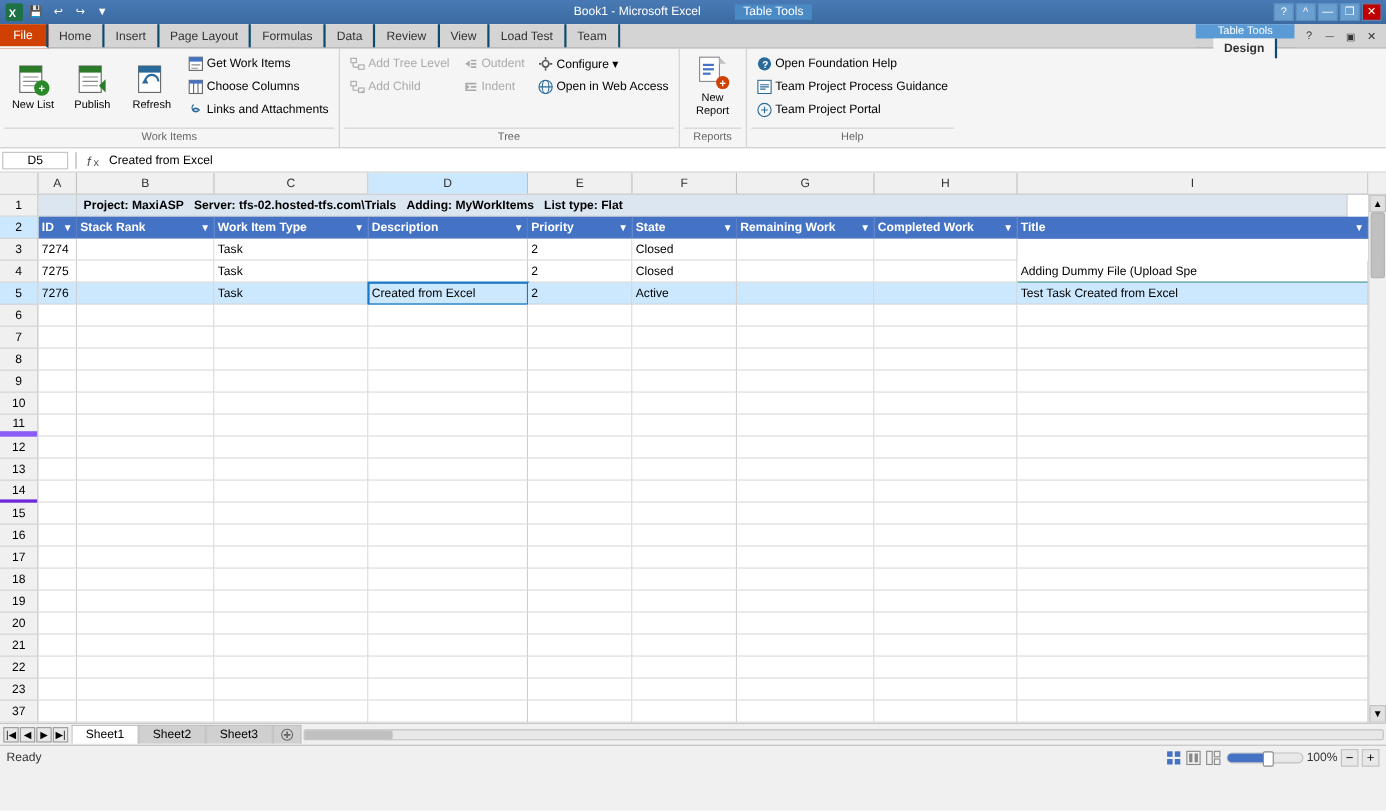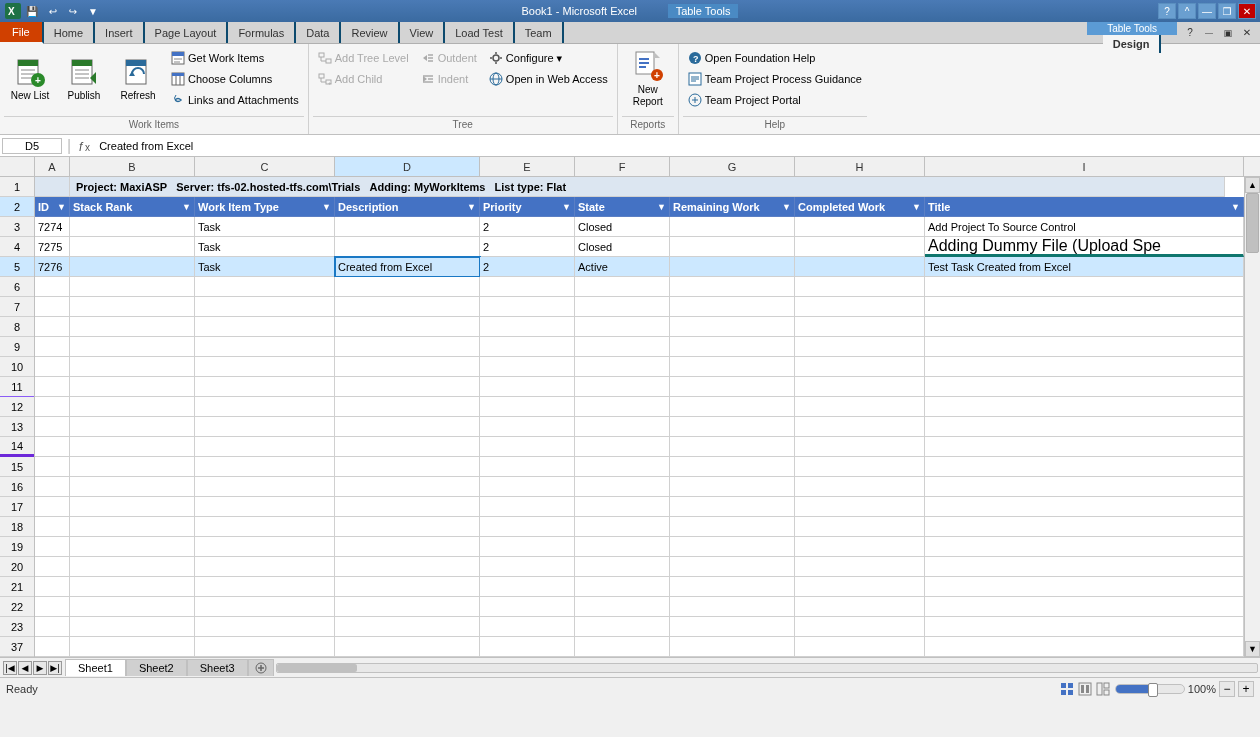--- a/index.html
+++ b/index.html
@@ -341,21 +341,21 @@
       <div style="height:20px; border-bottom:1px solid #d0d0d0; display:flex; align-items:center; justify-content:center; font-size:11px;">1</div>
       <div style="height:20px; border-bottom:1px solid #d0d0d0; display:flex; align-items:center; justify-content:center; font-size:11px; background:#cce8ff;">2</div>
       <div style="height:20px; border-bottom:1px solid #d0d0d0; display:flex; align-items:center; justify-content:center; font-size:11px;">3</div>
       <div style="height:20px; border-bottom:1px solid #d0d0d0; display:flex; align-items:center; justify-content:center; font-size:11px;">4</div>
       <div style="height:20px; border-bottom:1px solid #d0d0d0; display:flex; align-items:center; justify-content:center; font-size:11px; background:#cce8ff;">5</div>
       <div style="height:20px; border-bottom:1px solid #d0d0d0; display:flex; align-items:center; justify-content:center; font-size:11px;">6</div>
       <div style="height:20px; border-bottom:1px solid #d0d0d0; display:flex; align-items:center; justify-content:center; font-size:11px;">7</div>
       <div style="height:20px; border-bottom:1px solid #d0d0d0; display:flex; align-items:center; justify-content:center; font-size:11px;">8</div>
       <div style="height:20px; border-bottom:1px solid #d0d0d0; display:flex; align-items:center; justify-content:center; font-size:11px;">9</div>
       <div style="height:20px; border-bottom:1px solid #d0d0d0; display:flex; align-items:center; justify-content:center; font-size:11px;">10</div>
-      <div style="height:20px; border-bottom:1px solid #8b5cf6; display:flex; align-items:center; justify-content:center; font-size:11px;">11</div>
+      <div style="height:20px; border-bottom:5px solid #8b5cf6; display:flex; align-items:center; justify-content:center; font-size:11px;">11</div>
       <div style="height:20px; border-bottom:1px solid #d0d0d0; display:flex; align-items:center; justify-content:center; font-size:11px;">12</div>
       <div style="height:20px; border-bottom:1px solid #d0d0d0; display:flex; align-items:center; justify-content:center; font-size:11px;">13</div>
       <div style="height:20px; border-bottom:3px solid #6d28d9; display:flex; align-items:center; justify-content:center; font-size:11px;">14</div>
       <div style="height:20px; border-bottom:1px solid #d0d0d0; display:flex; align-items:center; justify-content:center; font-size:11px;">15</div>
       <div style="height:20px; border-bottom:1px solid #d0d0d0; display:flex; align-items:center; justify-content:center; font-size:11px;">16</div>
       <div style="height:20px; border-bottom:1px solid #d0d0d0; display:flex; align-items:center; justify-content:center; font-size:11px;">17</div>
       <div style="height:20px; border-bottom:1px solid #d0d0d0; display:flex; align-items:center; justify-content:center; font-size:11px;">18</div>
       <div style="height:20px; border-bottom:1px solid #d0d0d0; display:flex; align-items:center; justify-content:center; font-size:11px;">19</div>
       <div style="height:20px; border-bottom:1px solid #d0d0d0; display:flex; align-items:center; justify-content:center; font-size:11px;">20</div>
       <div style="height:20px; border-bottom:1px solid #d0d0d0; display:flex; align-items:center; justify-content:center; font-size:11px;">21</div>
@@ -417,33 +417,32 @@
 
       <div style="display:flex; height:20px;">
         <div style="width:35px; border-right:1px solid #d0d0d0; border-bottom:1px solid #d0d0d0; background:white; font-size:11px; padding:0 3px; display:flex; align-items:center;">7274</div>
         <div style="width:125px; border-right:1px solid #d0d0d0; border-bottom:1px solid #d0d0d0; background:white; font-size:11px; padding:0 3px; display:flex; align-items:center;"></div>
         <div style="width:140px; border-right:1px solid #d0d0d0; border-bottom:1px solid #d0d0d0; background:white; font-size:11px; padding:0 3px; display:flex; align-items:center;">Task</div>
         <div style="width:145px; border-right:1px solid #d0d0d0; border-bottom:1px solid #d0d0d0; background:white; font-size:11px; padding:0 3px; display:flex; align-items:center;"></div>
         <div style="width:95px; border-right:1px solid #d0d0d0; border-bottom:1px solid #d0d0d0; background:white; font-size:11px; padding:0 3px; display:flex; align-items:center;">2</div>
         <div style="width:95px; border-right:1px solid #d0d0d0; border-bottom:1px solid #d0d0d0; background:white; font-size:11px; padding:0 3px; display:flex; align-items:center;">Closed</div>
         <div style="width:125px; border-right:1px solid #d0d0d0; border-bottom:1px solid #d0d0d0; background:white; font-size:11px; padding:0 3px; display:flex; align-items:center;"></div>
         <div style="width:130px; border-right:1px solid #d0d0d0; border-bottom:1px solid #d0d0d0; background:white; font-size:11px; padding:0 3px; display:flex; align-items:center;"></div>
-        <div style="flex:1; border-right:1px solid #d0d0d0; border-bottom:1px solid #d0d0d0; background:white; font-size:11px; padding:0 3px; display:flex; align-items:center; overflow:hidden;">Add Project To Source Control</div>
       </div>
 
       <div style="display:flex; height:20px;">
         <div style="width:35px; border-right:1px solid #d0d0d0; border-bottom:1px solid #d0d0d0; background:white; font-size:11px; padding:0 3px; display:flex; align-items:center;">7275</div>
         <div style="width:125px; border-right:1px solid #d0d0d0; border-bottom:1px solid #d0d0d0; background:white; font-size:11px; padding:0 3px; display:flex; align-items:center;"></div>
         <div style="width:140px; border-right:1px solid #d0d0d0; border-bottom:1px solid #d0d0d0; background:white; font-size:11px; padding:0 3px; display:flex; align-items:center;">Task</div>
         <div style="width:145px; border-right:1px solid #d0d0d0; border-bottom:1px solid #d0d0d0; background:white; font-size:11px; padding:0 3px; display:flex; align-items:center;"></div>
         <div style="width:95px; border-right:1px solid #d0d0d0; border-bottom:1px solid #d0d0d0; background:white; font-size:11px; padding:0 3px; display:flex; align-items:center;">2</div>
         <div style="width:95px; border-right:1px solid #d0d0d0; border-bottom:1px solid #d0d0d0; background:white; font-size:11px; padding:0 3px; display:flex; align-items:center;">Closed</div>
         <div style="width:125px; border-right:1px solid #d0d0d0; border-bottom:1px solid #d0d0d0; background:white; font-size:11px; padding:0 3px; display:flex; align-items:center;"></div>
         <div style="width:130px; border-right:1px solid #d0d0d0; border-bottom:1px solid #d0d0d0; background:white; font-size:11px; padding:0 3px; display:flex; align-items:center;"></div>
-        <div style="flex:1; border-right:1px solid #d0d0d0; border-bottom:3px solid #0f766e; background:white; font-size:16px; padding:0 3px; display:flex; align-items:center; overflow:hidden;text-align:right;">Adding Dummy File (Upload Spe</div>
+        <div style="flex:1; border-right:1px solid #d0d0d0; border-bottom:1px solid #0f766e; background:white; font-size:11px; padding:0 3px; display:flex; align-items:center; overflow:hidden;text-align:right;">Adding Dummy File (Upload Spe</div>
       </div>
 
       <div style="display:flex; height:20px;">
         <div style="width:35px; border-right:1px solid #d0d0d0; border-bottom:1px solid #d0d0d0; background:#cce8ff; font-size:11px; padding:0 3px; display:flex; align-items:center;">7276</div>
         <div style="width:125px; border-right:1px solid #d0d0d0; border-bottom:1px solid #d0d0d0; background:#cce8ff; font-size:11px; padding:0 3px; display:flex; align-items:center;"></div>
         <div style="width:140px; border-right:1px solid #d0d0d0; border-bottom:1px solid #d0d0d0; background:#cce8ff; font-size:11px; padding:0 3px; display:flex; align-items:center;">Task</div>
         <div style="width:145px; border-right:1px solid #d0d0d0; border-bottom:1px solid #1a78c4; background:#cce8ff; font-size:11px; padding:0 3px; display:flex; align-items:center; outline:2px solid #1a78c4; outline-offset:-1px;">Created from Excel</div>
         <div style="width:95px; border-right:1px solid #d0d0d0; border-bottom:1px solid #d0d0d0; background:#cce8ff; font-size:11px; padding:0 3px; display:flex; align-items:center;">2</div>
         <div style="width:95px; border-right:1px solid #d0d0d0; border-bottom:1px solid #d0d0d0; background:#cce8ff; font-size:11px; padding:0 3px; display:flex; align-items:center;">Active</div>
         <div style="width:125px; border-right:1px solid #d0d0d0; border-bottom:1px solid #d0d0d0; background:#cce8ff; font-size:11px; padding:0 3px; display:flex; align-items:center;"></div>

